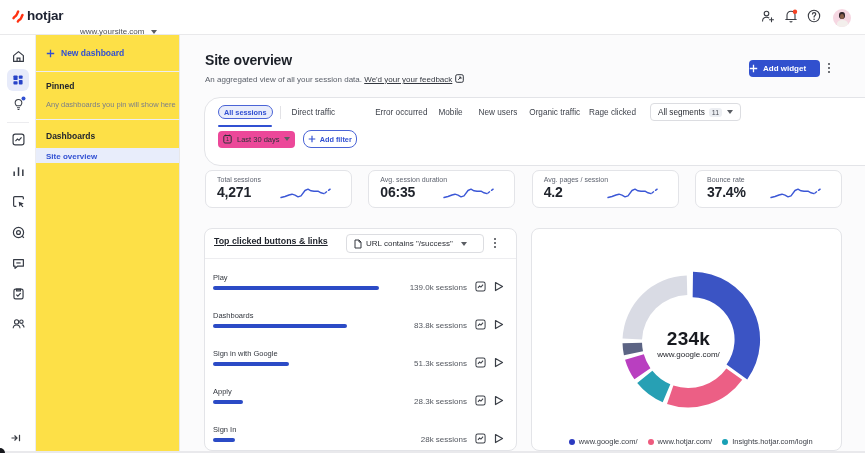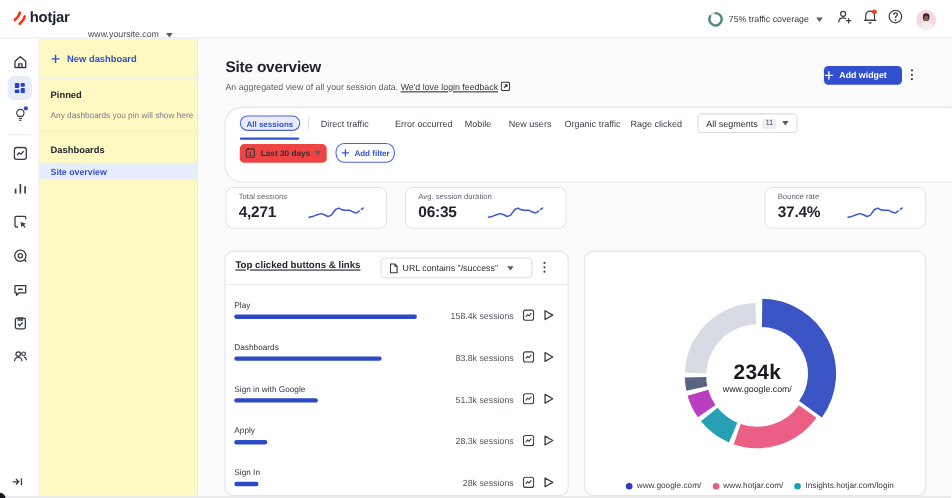--- a/index.html
+++ b/index.html
@@ -20,21 +20,21 @@
 .avatar .bodyy { position:absolute; left:3.5px; top:11px; width:11px; height:7px; border-radius:50% 50% 0 0; background:#f3efec; }
 .avatar .face { position:absolute; left:7px; top:5px; width:4.4px; height:5px; border-radius:50%; background:#8a5f4b; }
 
 
 .rail { position:absolute; left:0; top:35px; width:36px; height:418px; background:#fff; border-right:1px solid #ececef; z-index:4; }
 .rail .ic { position:absolute; left:11.5px; width:13px; height:13px; }
 .dashwrap { position:absolute; left:7px; top:34px; width:22px; height:22px; background:#e7ebfa; border-radius:6px; }
 .raildiv { position:absolute; left:7px; top:87px; width:22px; height:1px; background:#ececef; }
 
 
-.sidenav { position:absolute; left:36px; top:35px; width:144px; height:418px; background:#fef9c3; border-right:1px solid #e7e7ea; z-index:4; }
+.sidenav { position:absolute; left:36px; top:35px; width:144px; height:418px; background:#fde047; border-right:1px solid #e7e7ea; z-index:4; }
 .newdash { position:absolute; left:10px; top:13px; color:#3150d2; font-size:8.5px; font-weight:bold; display:flex; align-items:center; }
 .sn-div { position:absolute; left:0; width:144px; height:1px; background:#ededf0; }
 .sn-h { position:absolute; left:10px; font-size:8.5px; font-weight:bold; color:#23262e; }
 .sn-sub { position:absolute; left:10px; font-size:7.5px; color:#7b7f88; }
 .sn-active { position:absolute; left:0; top:113px; width:143px; height:15px; background:#e8edfb; }
 .sn-active span { position:absolute; left:10px; top:3.5px; font-size:8px; color:#3150d2; font-weight:bold; }
 
 
 .main { position:absolute; left:180px; top:35px; width:685px; height:418px; background:#fbfbfc; }
 h1 { position:absolute; left:25px; top:17px; font-size:14px; font-weight:bold; color:#1d2129; letter-spacing:-0.2px; }
@@ -48,21 +48,21 @@
 
 .segbox { position:absolute; left:24px; top:62px; width:726px; height:69px; background:#fff; border:1px solid #e3e4e8; border-radius:16px; }
 .tabsrow { position:absolute; left:0; top:0; width:100%; height:28px; display:flex; align-items:center; }
 .pill { margin-left:13px; height:14px; padding:0 5px; border:1px solid #4a64d6; border-radius:7.5px; background:#e9edfb; color:#3150d2; font-size:7.3px; font-weight:bold; display:flex; align-items:center; }
 .tabu { position:absolute; left:13px; top:27px; width:54px; height:2px; background:#3150d2; border-radius:1px; }
 .vsep { width:1px; height:13px; background:#e2e2e6; margin-left:7px; }
 .tab { font-size:8.2px; color:#3f434c; }
 .allseg { margin-left:14px; height:18px; border:1px solid #dcdde1; border-radius:4px; background:#fff; display:flex; align-items:center; padding:0 7px; font-size:8.2px; color:#2b2e35; }
 .badge { background:#eceef2; border-radius:3px; font-size:7px; color:#4a4e56; padding:1px 3px; margin-left:4px; font-weight:normal; }
 .filterrow { position:absolute; left:13px; top:32px; display:flex; align-items:center; }
-.datechip { height:17px; background:#ef4444; border-radius:4px; display:flex; align-items:center; padding:0 5px; font-size:7.5px; color:#2f323a; font-weight:bold; }
+.datechip { height:17px; background:#ec4899; border-radius:4px; display:flex; align-items:center; padding:0 5px; font-size:7.5px; color:#2f323a; font-weight:normal; }
 .addfilter { margin-left:8px; height:18px; border:1px solid #4a64d6; border-radius:8px; background:#fff; color:#3150d2; font-size:7.3px; font-weight:bold; display:flex; align-items:center; padding:0 4px; }
 
 
 .mcard { position:absolute; top:135px; width:147px; height:38px; background:#fff; border:1px solid #e3e4e8; border-radius:7px; }
 .mcard .lbl { position:absolute; left:11px; top:5px; font-size:7px; color:#5f6470; }
 .mcard .val { position:absolute; left:11px; top:12.5px; font-size:14px; font-weight:bold; color:#20242c; letter-spacing:-0.2px; }
 .mcard svg { position:absolute; right:18px; top:14px; }
 
 
 .widget { position:absolute; top:193px; background:#fff; border:1px solid #e3e4e8; border-radius:8px; height:223px; }
@@ -88,27 +88,20 @@
 <div class="topbar">
   <div class="logo">
     <svg width="12" height="16" viewBox="0 0 12 16" style="margin-top:1px">
       <path d="M1.5 10.2 C2.3 8.4 3.4 8.6 4.3 7.3 C5.2 6.1 5.3 4.9 6.1 3.6" fill="none" stroke="#ff3212" stroke-width="2.4" stroke-linecap="round"></path>
       <path d="M5.9 13.6 C6.7 11.8 7.8 12.0 8.7 10.7 C9.6 9.5 9.7 8.3 10.5 7.0" fill="none" stroke="#ff3212" stroke-width="2.4" stroke-linecap="round"></path>
     </svg>
     <span class="logo-word">hotjar</span>
   </div>
   <span class="sitesel">www.yoursite.com&nbsp;&nbsp;&nbsp;<span class="caret"></span></span>
   <div class="tr-group">
-    <div class="coverage">
-      <svg width="15" height="15" viewBox="0 0 16 16" style="margin-right:5px">
-        <circle cx="8" cy="8" r="6" fill="none" stroke="#d2e0dc" stroke-width="2.3"></circle>
-        <path d="M8 2 A6 6 0 1 1 2.8 5" fill="none" stroke="#4f8a7c" stroke-width="2.3" stroke-linecap="round"></path>
-      </svg>
-      75% traffic coverage&nbsp;&nbsp;&nbsp;<span class="caret"></span>
-    </div>
     <div class="icon-btn">
       <svg width="14" height="13" viewBox="0 0 14 13">
           <g fill="none" stroke="#3a3d44" stroke-width="1.1">
             <circle cx="5.5" cy="3.6" r="2.3"></circle>
             <path d="M1.5 11.5 C1.5 8.6 3.2 7.2 5.5 7.2 C6.6 7.2 7.5 7.5 8.2 8.1"></path>
             <path d="M10.5 7.8 v4 M8.5 9.8 h4" stroke-linecap="round"></path>
           </g>
         </svg>
     </div>
     <div class="icon-btn">
@@ -227,41 +220,41 @@
   <div class="sn-sub" style="top:65px">Any dashboards you pin will show here</div>
   <div class="sn-div" style="top:84px"></div>
   <div class="sn-h" style="top:96px">Dashboards</div>
   <div class="sn-active">
       <span>Site overview</span>
     </div>
 </div>
 
 <div class="main">
   <h1>Site overview</h1>
-  <div class="sub">An aggregated view of all your session data. <a>We'd love login feedback</a>
+  <div class="sub">An aggregated view of all your session data. <a>We'd your your feedback</a>
     <svg width="9" height="9" viewBox="0 0 9 9" style="vertical-align:-1px">
         <rect x="0.7" y="0.7" width="7.6" height="7.6" rx="1.5" fill="none" stroke="#33373f" stroke-width="1"></rect>
         <path d="M3.2 5.8 L5.8 3.2 M4 3.1 h1.9 v1.9" stroke="#33373f" stroke-width="1" fill="none"></path>
       </svg>
   </div>
   <div class="addw"><svg width="9" height="9" viewBox="0 0 9 9" style="margin-right:5px">
         <path d="M4.5 0.8 V8.2 M0.8 4.5 H8.2" stroke="#fff" stroke-width="1.3"></path>
       </svg>Add widget</div>
   <div class="kebab headkebab">
       <i></i>
       <i></i>
       <i></i>
     </div>
 
   <div class="segbox">
     <div class="tabsrow">
       <div class="pill">All sessions</div>
       <div class="vsep"></div>
       <div class="tab" style="margin-left:11px">Direct traffic</div>
-      <div class="tab" style="margin-left:24px">Error occurred</div>
+      <div class="tab" style="margin-left:40px">Error occurred</div>
       <div class="tab" style="margin-left:11px">Mobile</div>
       <div class="tab" style="margin-left:16px">New users</div>
       <div class="tab" style="margin-left:12px">Organic traffic</div>
       <div class="tab" style="margin-left:9px">Rage clicked</div>
       <div class="allseg">All segments<span class="badge">11</span>&nbsp;&nbsp;<span class="caret"></span></div>
     </div>
     <div class="tabu"></div>
     <div class="filterrow">
       <div class="datechip">
         <svg width="9" height="10" viewBox="0 0 9 10" style="margin-right:5px">
@@ -288,20 +281,28 @@
       </svg>
   </div>
   <div class="mcard" style="left:188.3px">
     <div class="lbl">Avg. session duration</div>
       <div class="val">06:35</div>
     <svg width="53" height="15" viewBox="0 0 53 15">
         <path d="M1 12.5 L5 11.5 L9 10 L12 9.2 L15 10.2 L18 11.8 L21 10.8 L25 5.5 L28 4.2 L31 5.8 L34 6.2 L38 6.2 L41 7.8 L44 8.6" fill="none" stroke="#3b57d6" stroke-width="1.4" stroke-linecap="round" stroke-linejoin="round"></path>
         <path d="M45 8 L51 3.5" fill="none" stroke="#3b57d6" stroke-width="1.4" stroke-dasharray="2 2.4" stroke-linecap="round"></path>
       </svg>
   </div>
+  <div class="mcard" style="left:351.7px">
+    <div class="lbl">Avg. pages / session</div>
+      <div class="val">4.2</div>
+    <svg width="53" height="15" viewBox="0 0 53 15">
+        <path d="M1 12.5 L5 11.5 L9 10 L12 9.2 L15 10.2 L18 11.8 L21 10.8 L25 5.5 L28 4.2 L31 5.8 L34 6.2 L38 6.2 L41 7.8 L44 8.6" fill="none" stroke="#3b57d6" stroke-width="1.4" stroke-linecap="round" stroke-linejoin="round"></path>
+        <path d="M45 8 L51 3.5" fill="none" stroke="#3b57d6" stroke-width="1.4" stroke-dasharray="2 2.4" stroke-linecap="round"></path>
+      </svg>
+  </div>
   <div class="mcard" style="left:515px">
     <div class="lbl">Bounce rate</div>
       <div class="val">37.4%</div>
     <svg width="53" height="15" viewBox="0 0 53 15">
         <path d="M1 12.5 L5 11.5 L9 10 L12 9.2 L15 10.2 L18 11.8 L21 10.8 L25 5.5 L28 4.2 L31 5.8 L34 6.2 L38 6.2 L41 7.8 L44 8.6" fill="none" stroke="#3b57d6" stroke-width="1.4" stroke-linecap="round" stroke-linejoin="round"></path>
         <path d="M45 8 L51 3.5" fill="none" stroke="#3b57d6" stroke-width="1.4" stroke-dasharray="2 2.4" stroke-linecap="round"></path>
       </svg>
   </div>
 
   <div class="widget" style="left:24px; width:313px;">
@@ -314,21 +315,21 @@
         URL contains "/success"<span class="caret" style="margin-left:8px"></span>
       </div>
       <div class="kebab w-kebab" style="left:289px">
           <i></i>
           <i></i>
           <i></i>
         </div>
     </div>
     <div class="rowlbl" style="top:44px">Play</div>
     <div class="rowbar" style="top:57px;width:165.8px"></div>
-    <div class="rowval" style="top:54px;left:202px">158.4k sessions</div>
+    <div class="rowval" style="top:54px;left:202px">139.0k sessions</div>
     <svg class="rowic" style="left:270px;top:52px" width="11" height="11" viewBox="0 0 12 12">
         <g fill="none" stroke="#3a3e46" stroke-width="1.1">
           <rect x="1" y="1" width="10" height="10" rx="2"></rect>
           <path d="M3.2 7.5 L5 5.5 L6.5 6.6 L8.8 4"></path>
         </g>
       </svg>
     <svg class="rowic" style="left:289px;top:52px" width="10" height="11" viewBox="0 0 10 11">
         <path d="M1.5 1.5 L8.5 5.5 L1.5 9.5 Z" fill="none" stroke="#3a3e46" stroke-width="1.2" stroke-linejoin="round"></path>
       </svg>
     <div class="rowlbl" style="top:82px">Dashboards</div>

